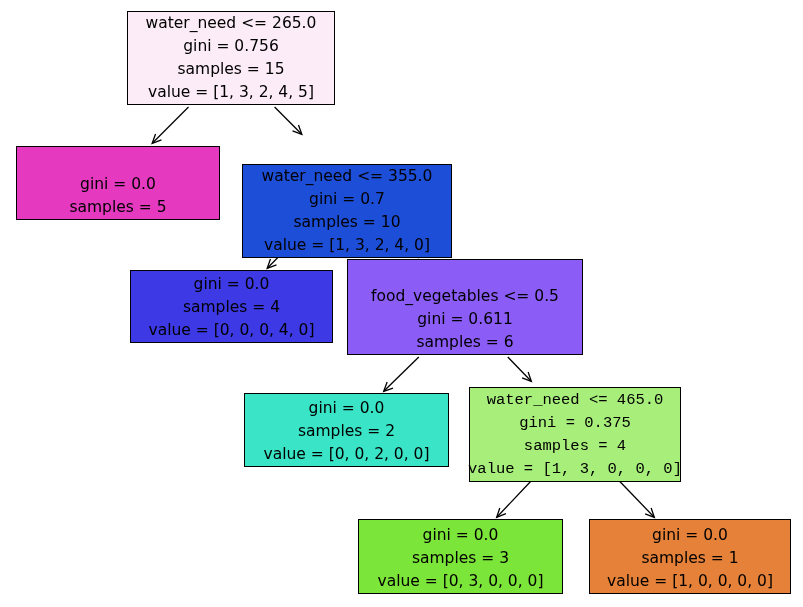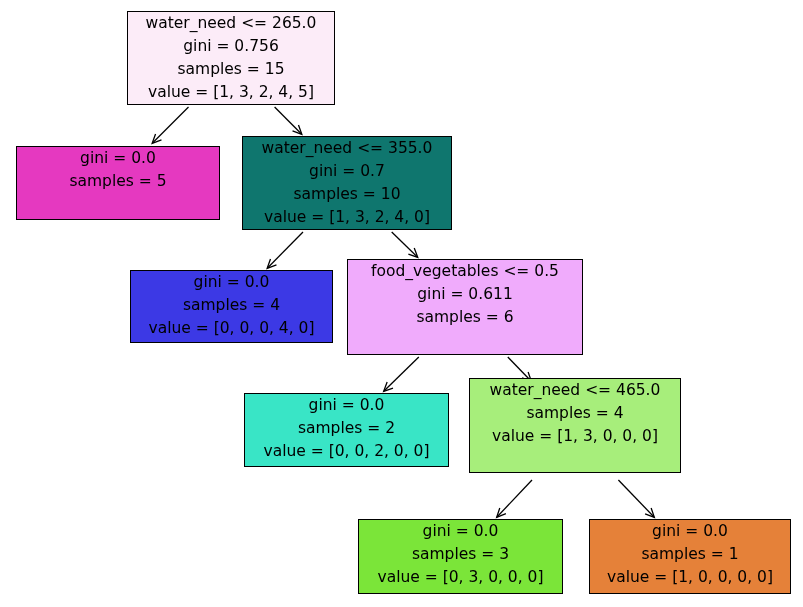--- a/index.html
+++ b/index.html
@@ -20,36 +20,36 @@
     left: 0; top: 0;
     width: 803px;
     height: 607px;
   }
   .node {
     position: absolute;
     box-sizing: border-box;
     border: 1.3px solid #000000;
     display: flex;
     flex-direction: column;
-    justify-content: flex-start;
+    justify-content: flex-end;
     align-items: center;
     text-align: center;
     color: #000000;
     font-size: 15.5px;
     line-height: 23px;
     white-space: nowrap;
   }
   
   #n-root      { left: 127px; top: 11px;  width: 208px; height: 94px; }
   #n-magenta   { left: 16px;  top: 146px; width: 204px; height: 74px; }
   #n-355       { left: 242px; top: 136px; width: 210px; height: 94px; }
   #n-blue      { left: 130px; top: 270px; width: 203px; height: 73px; }
   #n-food      { left: 347px; top: 259px; width: 236px; height: 96px; }
   #n-teal      { left: 244px; top: 393px; width: 205px; height: 74px; }
-  #n-465       { left: 469px; top: 378px; width: 212px; height: 95px; }
+  #n-465       { left: 469px; top: 387px; width: 212px; height: 95px; font-family: Liberation Mono, monospace; }
   #n-green     { left: 358px; top: 519px; width: 205px; height: 75px; }
   #n-orange    { left: 589px; top: 519px; width: 202px; height: 75px; }
   .edge {
     stroke: #000000;
     stroke-width: 1.3px;
     fill: none;
   }
 </style>
 </head>
 <body>
@@ -77,47 +77,48 @@
     <div>gini = 0.756</div>
     <div>samples = 15</div>
     <div>value = [1, 3, 2, 4, 5]</div>
   </div>
 
   <div class="node" id="n-magenta" style="background-color: rgb(229, 57, 192);">
     <div>gini = 0.0</div>
     <div>samples = 5</div>
   </div>
 
-  <div class="node" id="n-355" style="background-color: #0f766e;">
+  <div class="node" id="n-355" style="background-color: #1d4ed8; margin-top: 28px;">
     <div>water_need &lt;= 355.0</div>
     <div>gini = 0.7</div>
     <div>samples = 10</div>
     <div>value = [1, 3, 2, 4, 0]</div>
   </div>
 
   <div class="node" id="n-blue" style="background-color: rgb(60, 57, 229);">
     <div>gini = 0.0</div>
     <div>samples = 4</div>
     <div>value = [0, 0, 0, 4, 0]</div>
   </div>
 
-  <div class="node" id="n-food" style="background-color: #f0abfc;">
+  <div class="node" id="n-food" style="background-color: #8b5cf6;">
     <div>food_vegetables &lt;= 0.5</div>
     <div>gini = 0.611</div>
     <div>samples = 6</div>
   </div>
 
   <div class="node" id="n-teal" style="background-color: rgb(57, 229, 198);">
     <div>gini = 0.0</div>
     <div>samples = 2</div>
     <div>value = [0, 0, 2, 0, 0]</div>
   </div>
 
   <div class="node" id="n-465" style="background-color: rgb(167, 238, 123);">
     <div>water_need &lt;= 465.0</div>
+    <div>gini = 0.375</div>
     <div>samples = 4</div>
     <div>value = [1, 3, 0, 0, 0]</div>
   </div>
 
   <div class="node" id="n-green" style="background-color: rgb(123, 229, 57);">
     <div>gini = 0.0</div>
     <div>samples = 3</div>
     <div>value = [0, 3, 0, 0, 0]</div>
   </div>
 

